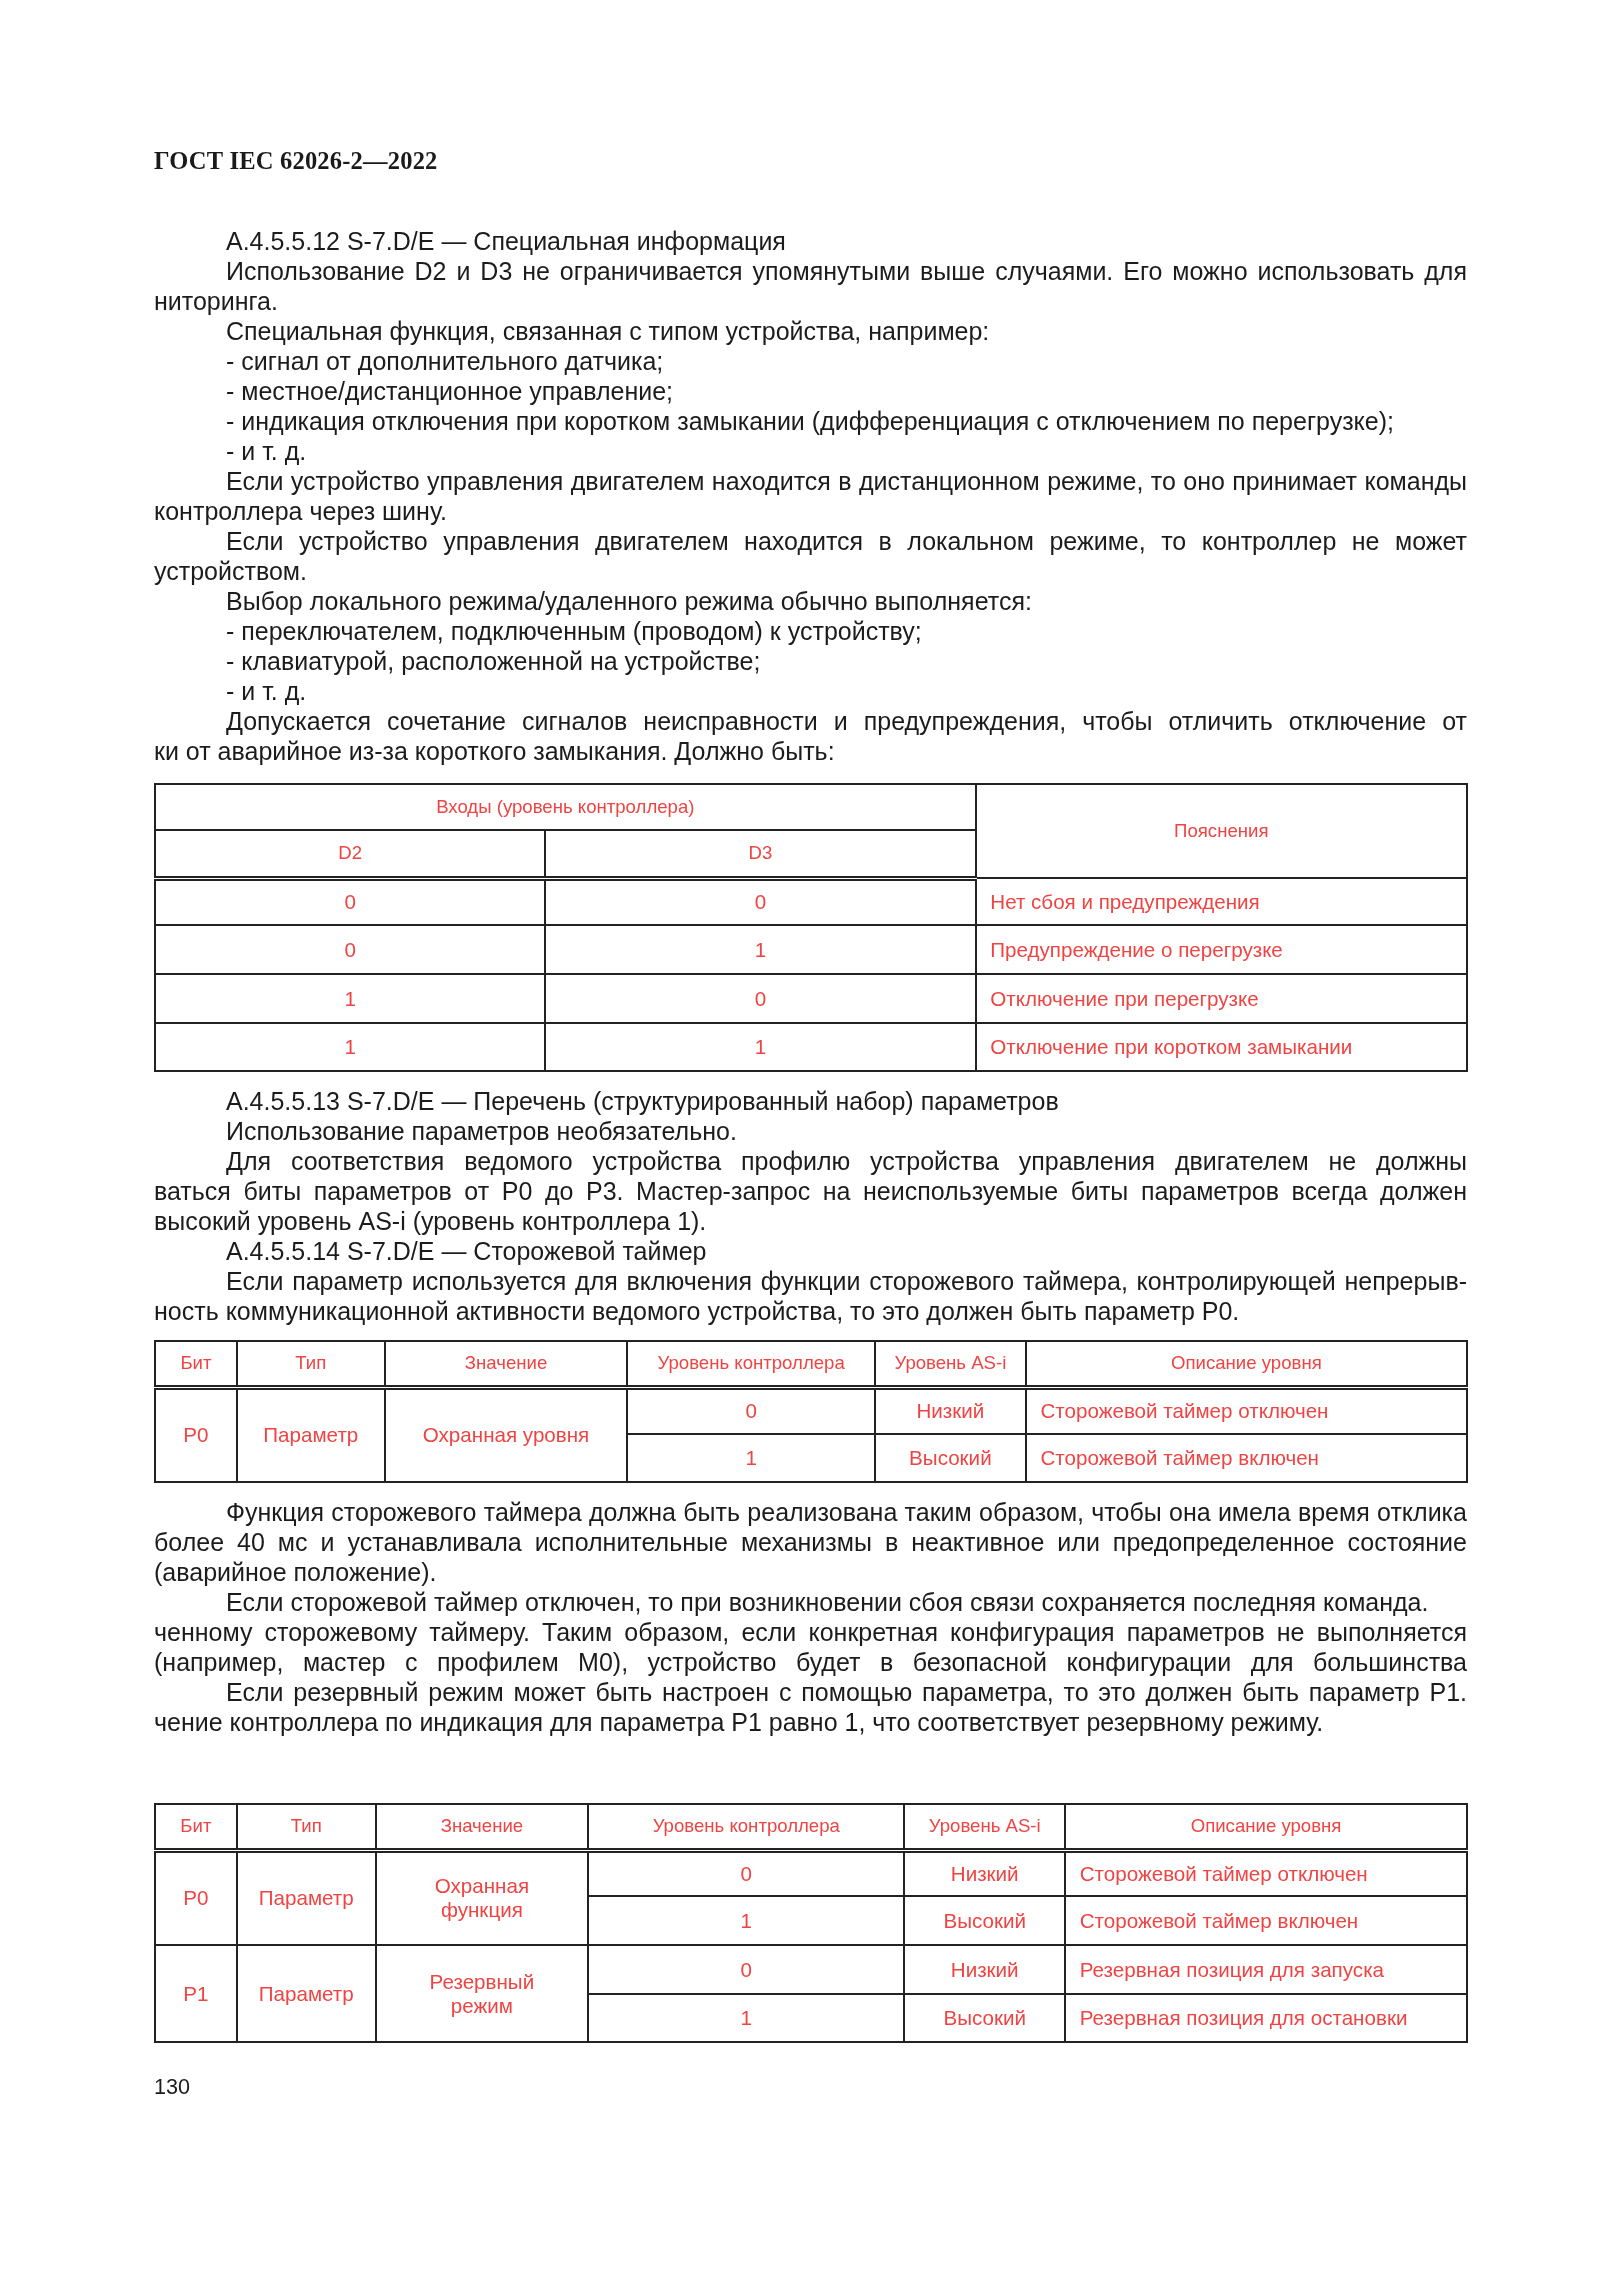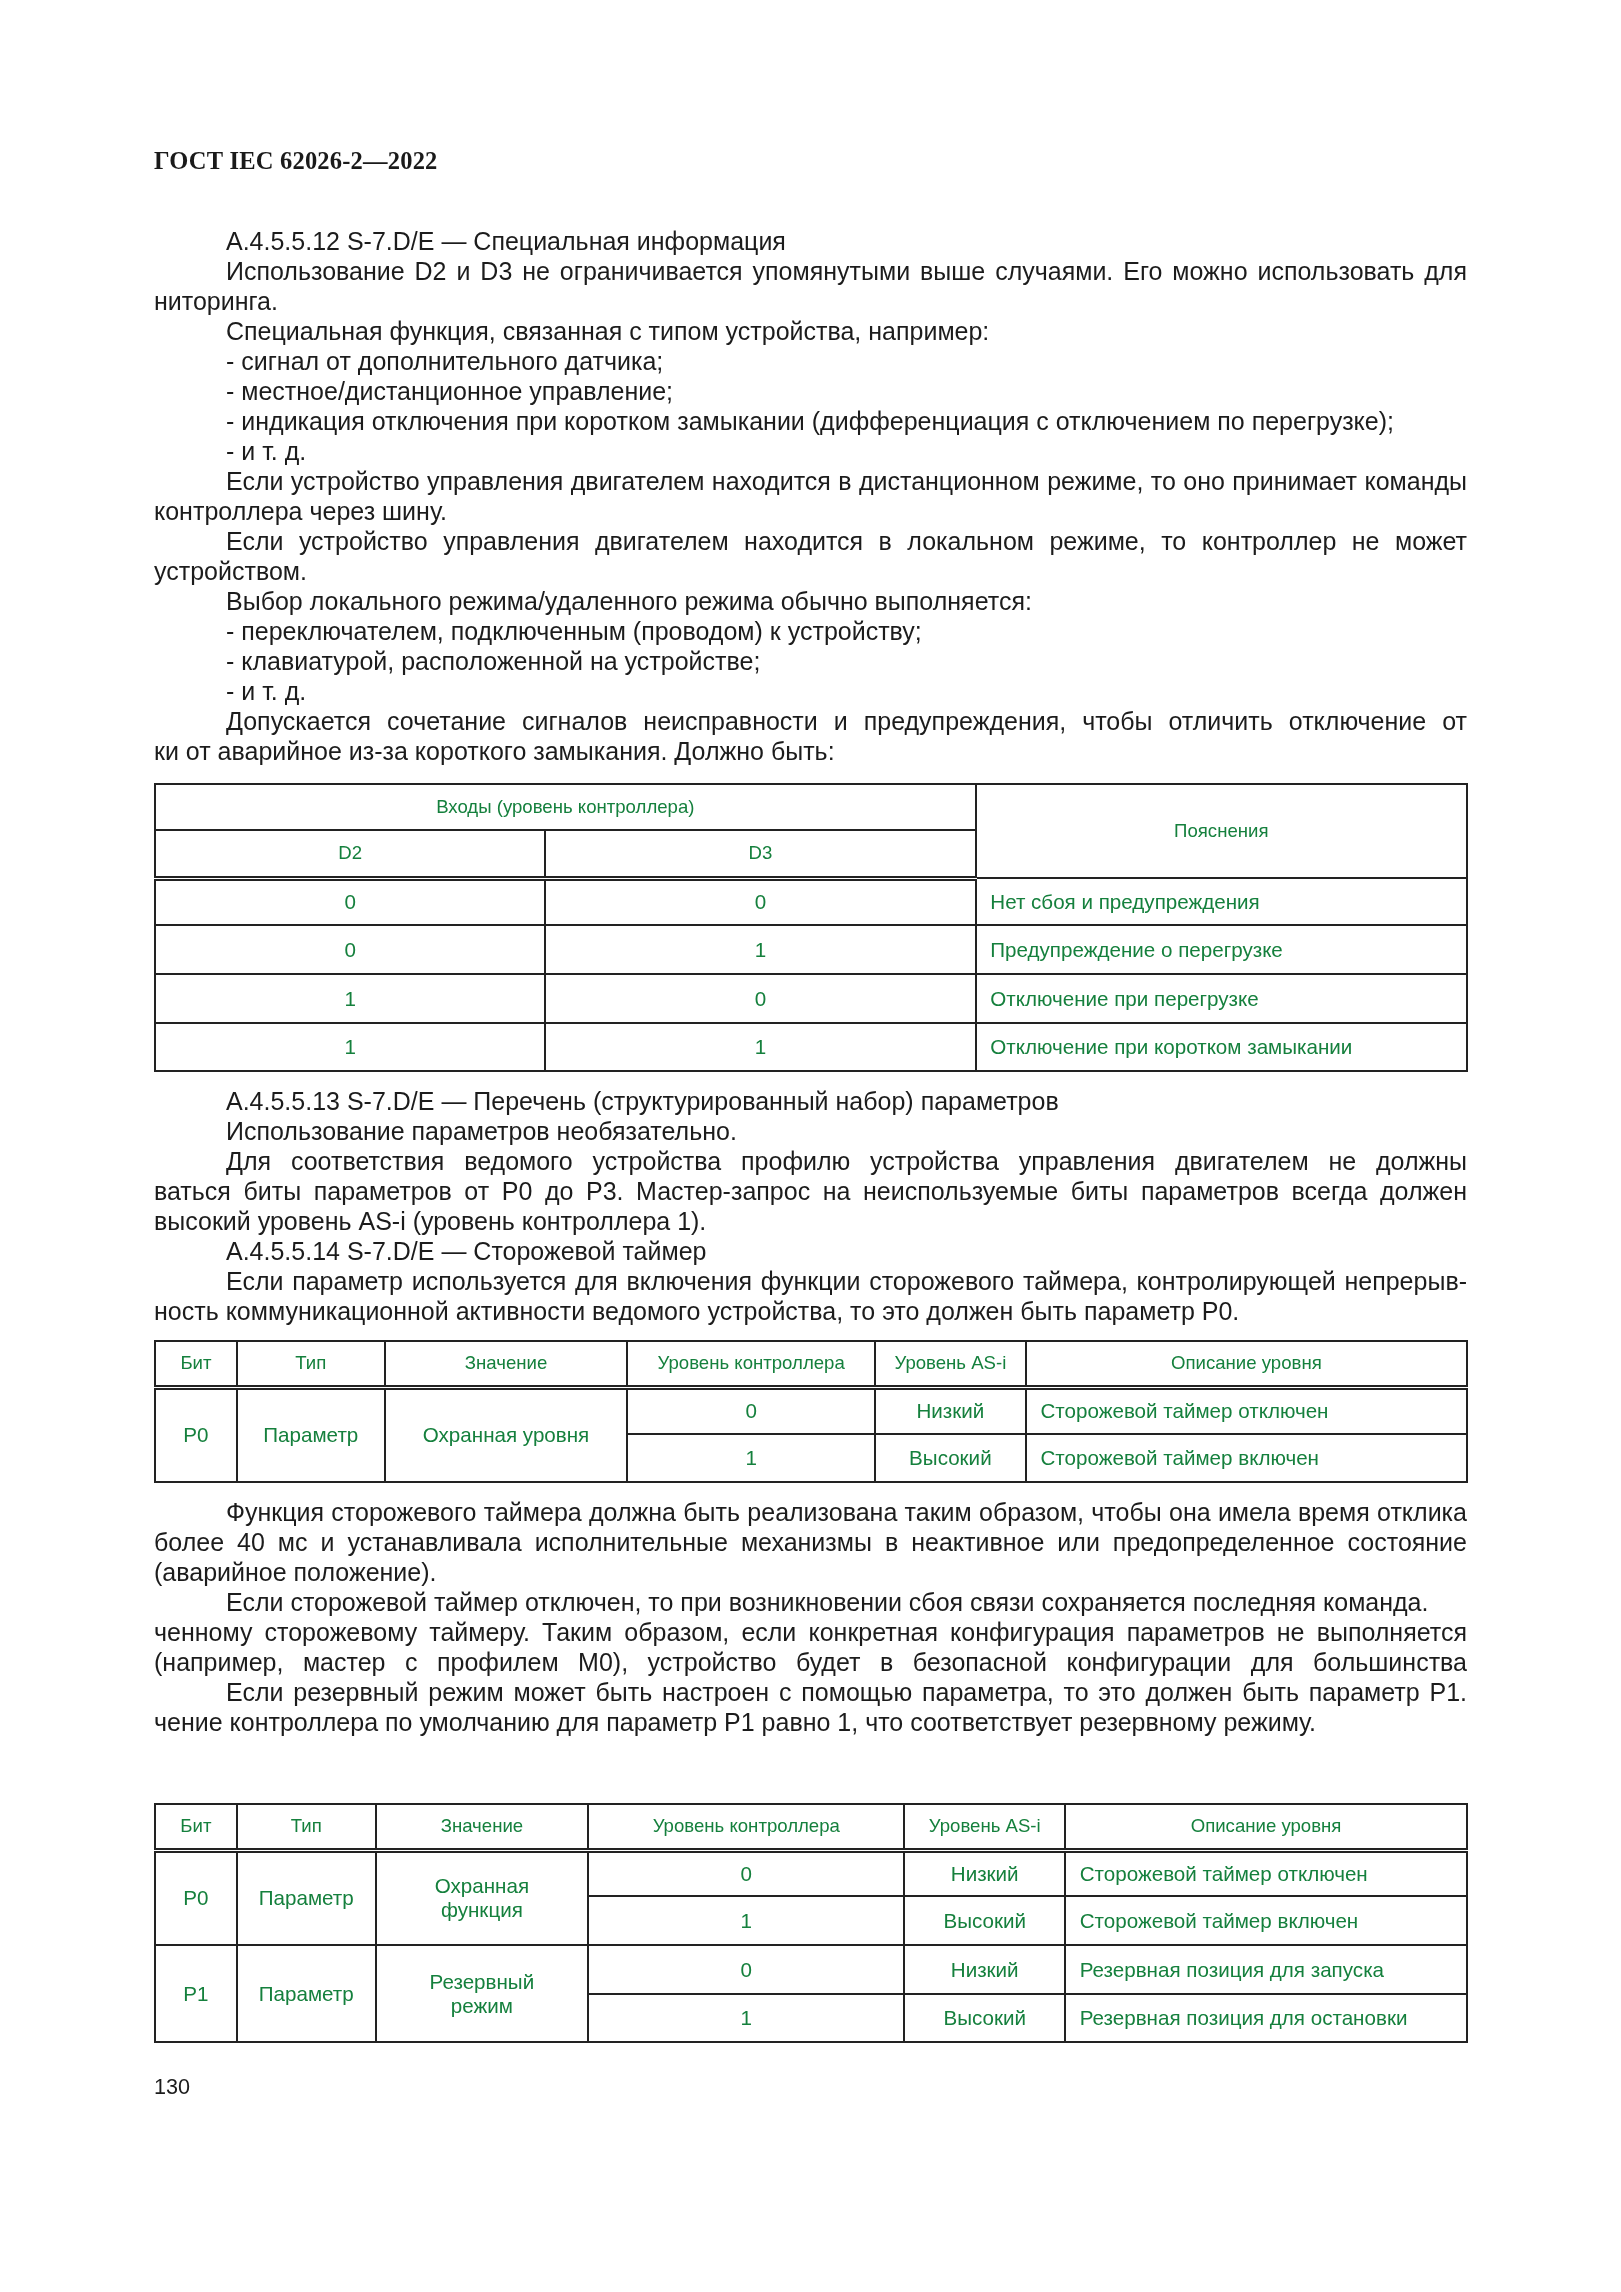--- a/index.html
+++ b/index.html
@@ -4,21 +4,21 @@
 <style>
   html, body { margin: 0; padding: 0; background: #ffffff; }
   body { width: 1621px; height: 2293px; position: relative; overflow: hidden;
          font-family: "Liberation Sans", sans-serif; color: #1c1c1c; }
   .page-header { position: absolute; left: 154px; top: 147px; font-size: 24.5px; font-weight: bold;
                  letter-spacing: 0.2px; color: #1a1a1a; font-family: Liberation Serif, serif; }
   .text-block { position: absolute; left: 154px; width: 1313px; font-size: 25px; line-height: 30px; }
   .line { white-space: nowrap; height: 30px; }
   .line.indent { padding-left: 72px; }
   .line.justify { text-align: justify; text-align-last: justify; white-space: normal; overflow: hidden; }
-  table { position: absolute; border-collapse: collapse; font-size: 20.6px; color: #15803d;
+  table { position: absolute; border-collapse: collapse; font-size: 20.6px; color: #ef4444;
           font-family: "Liberation Sans", sans-serif; }
   td, th { border: 2px solid #222; font-weight: normal; text-align: center; vertical-align: middle; padding: 0; }
   th { font-size: 18.6px; }
   td.left { text-align: left; padding-left: 13.7px; }
   thead tr:last-child th { border-bottom: 5.9px double #222; margin-top: 16px; }
   .page-number { position: absolute; left: 154px; top: 2074px; font-size: 21.6px; }
 </style>
 </head>
 <body>
 
@@ -133,21 +133,21 @@
 </table>
 
 <div class="text-block" style="top:1497px;">
     <div class="line indent justify">Функция сторожевого таймера должна быть реализована таким образом, чтобы она имела время отклика</div>
     <div class="line justify">более 40 мс и устанавливала исполнительные механизмы в неактивное или предопределенное состояние</div>
     <div class="line">(аварийное положение).</div>
     <div class="line indent">Если сторожевой таймер отключен, то при возникновении сбоя связи сохраняется последняя команда.</div>
     <div class="line justify">ченному сторожевому таймеру. Таким образом, если конкретная конфигурация параметров не выполняется</div>
     <div class="line justify">(например, мастер с профилем M0), устройство будет в безопасной конфигурации для большинства приложений.</div>
     <div class="line indent justify">Если резервный режим может быть настроен с помощью параметра, то это должен быть параметр P1. Зна-</div>
-    <div class="line">чение контроллера по умолчанию для параметр P1 равно 1, что соответствует резервному режиму.</div>
+    <div class="line">чение контроллера по индикация для параметра P1 равно 1, что соответствует резервному режиму.</div>
   </div>
 
 <table style="left:154px; top:1803px; width:1314px;">
   <colgroup>
     <col style="width:82px">
       <col style="width:139px">
       <col style="width:213px">
     <col style="width:317px">
       <col style="width:161px">
       <col style="width:403px">

